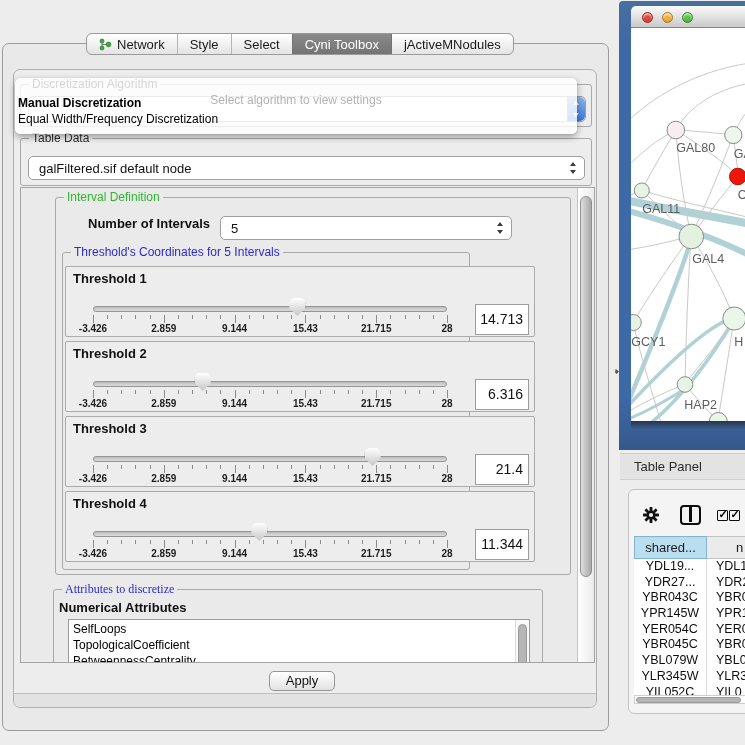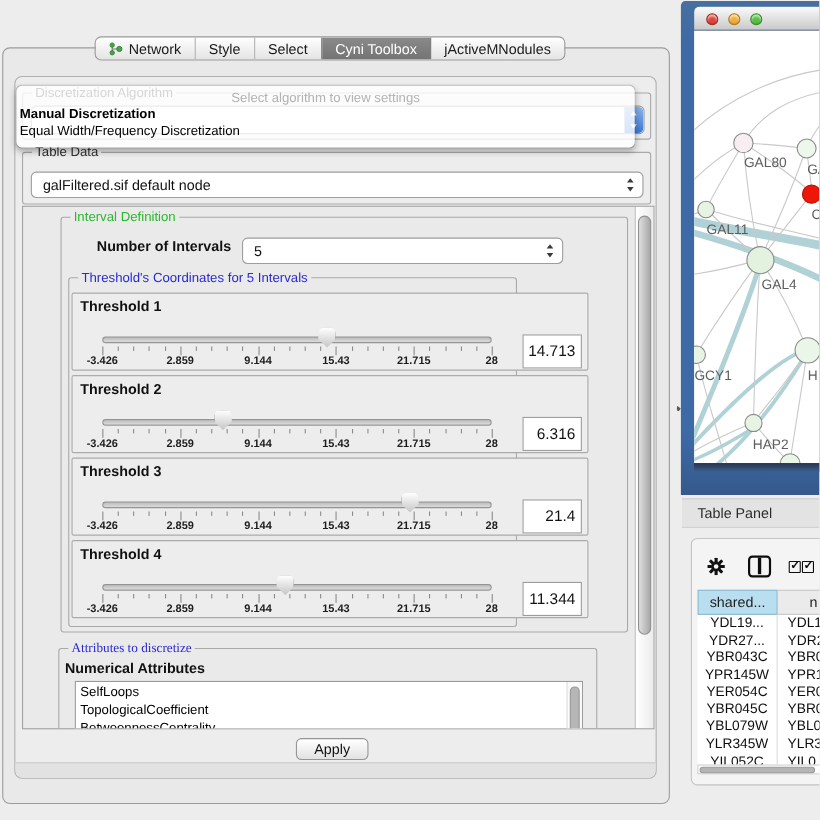--- a/index.html
+++ b/index.html
@@ -50,21 +50,21 @@
   #alg-combo { left:7px; top:11px; width:558px; height:26px; }
   #alg-combo .blue-cap { position:absolute; right:0; top:0; width:18px; height:24px;
       background:linear-gradient(#8cb6ec,#3c78d8); border-radius:0 5px 5px 0; border-left:1px solid #7aa2d8; }
   #alg-combo .blue-cap .arr-up { left:5px; top:4px; border-bottom-color:#fff; }
   #alg-combo .blue-cap .arr-dn { left:5px; bottom:4px; border-top-color:#fff; }
 
   
   #popup { position:absolute; left:15px; top:78px; width:562px; height:56px; z-index:20;
       background:rgba(255,255,255,0.80); border-radius:5px;
       box-shadow:0 3px 7px rgba(0,0,0,0.35), 0 0 1px rgba(0,0,0,0.25); }
-  #popup-prompt { padding-top:4px; height:17px; text-align:center; font-size:12px; color:#b2b2b2; }
+  #popup-prompt { padding-top:15px; height:17px; text-align:center; font-size:12px; color:#b2b2b2; }
   .popup-option { height:16px; line-height:16px; font-size:12px; color:#000; padding-left:3px; white-space:nowrap; }
   .popup-option.first { font-weight:bold; }
 
   
   #tabledata-group { left:20px; top:138px; width:572px; height:48px; }
   #tabledata-group .group-title { background:#ededed; }
   #tabledata-combo { left:7px; top:17px; width:557px; height:24px; }
   #tabledata-combo .combo-text { line-height:23px; }
 
   

